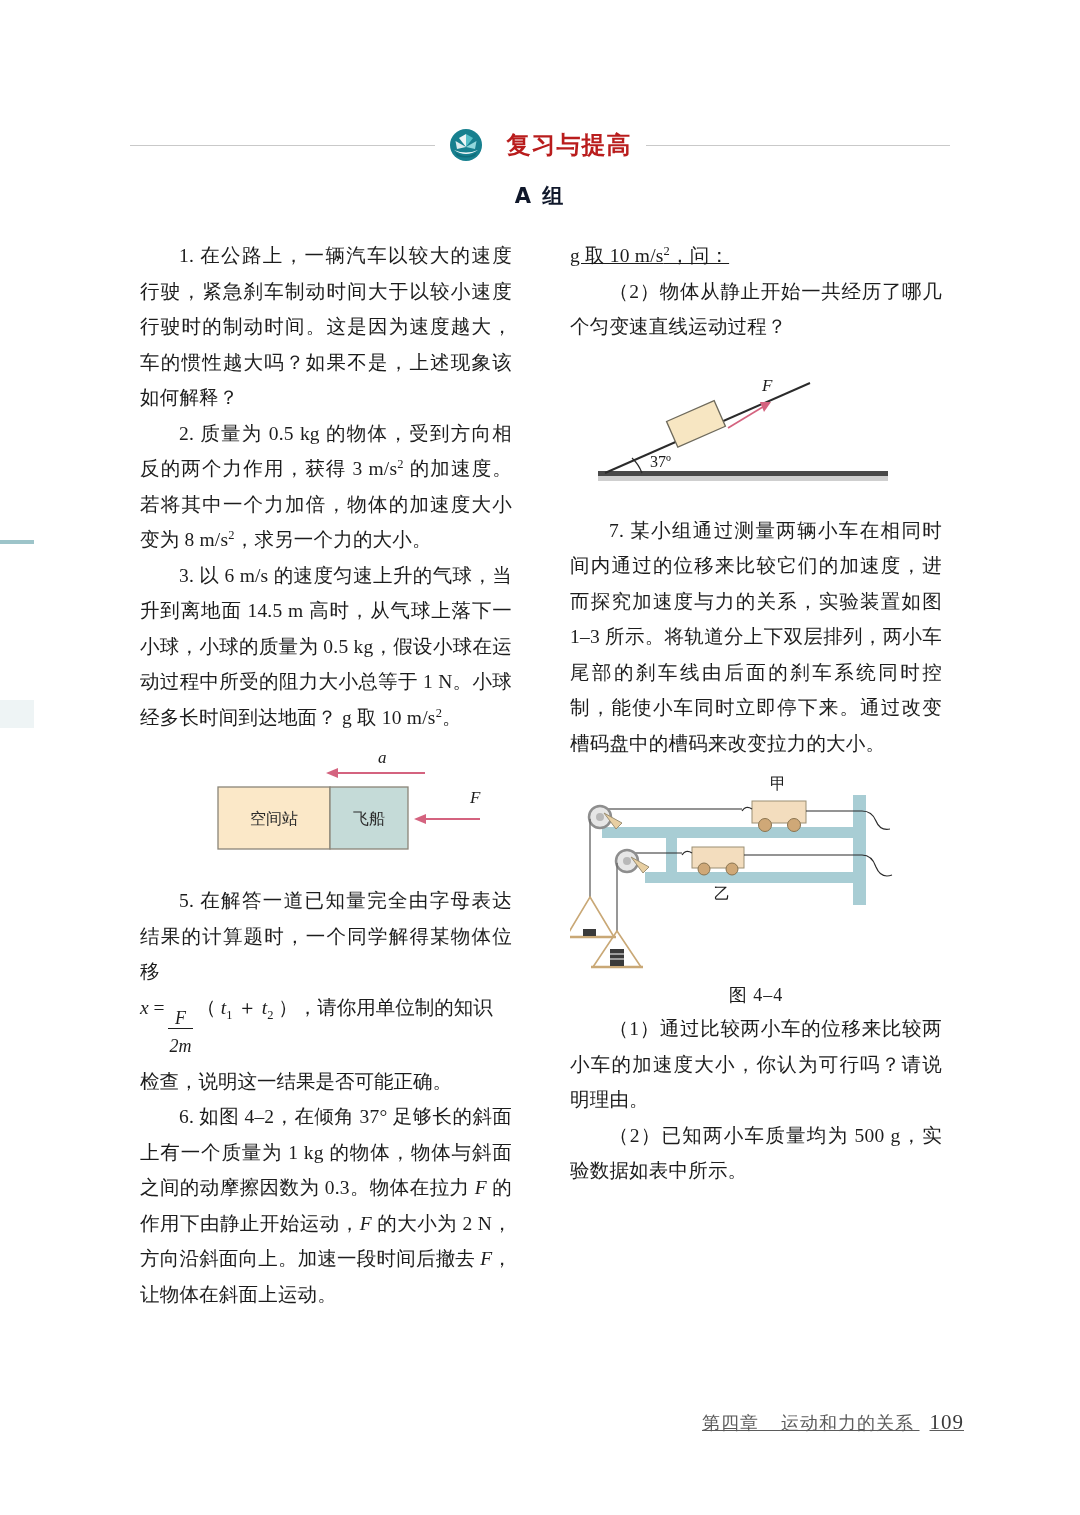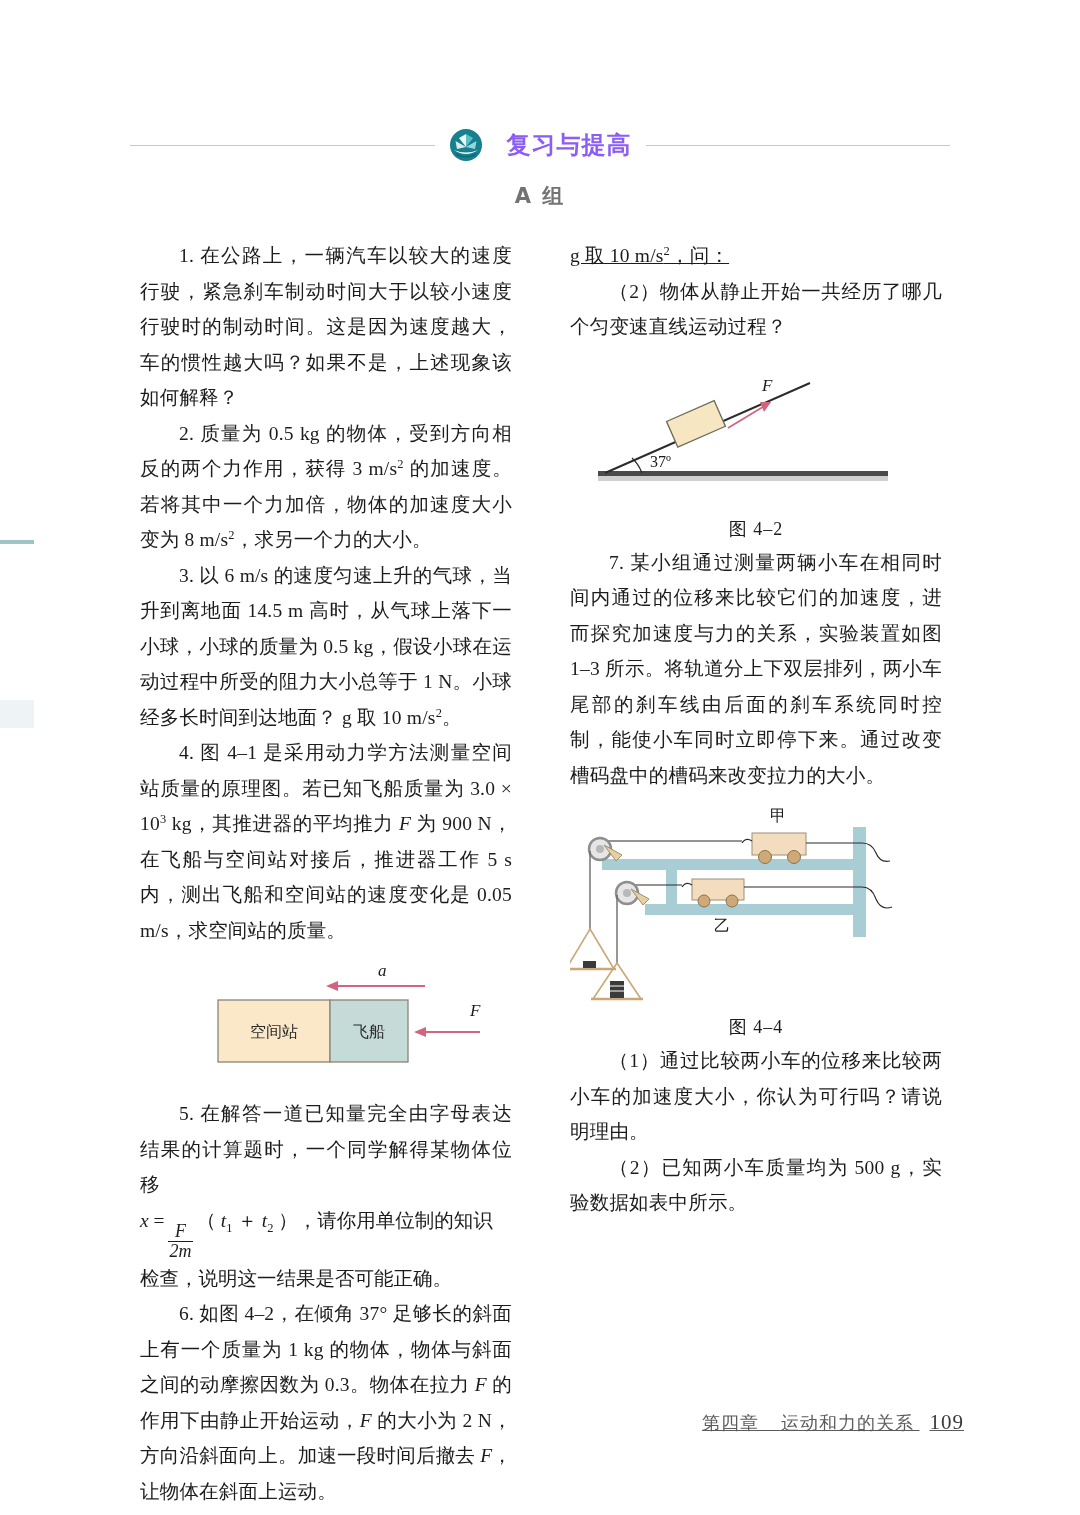--- a/index.html
+++ b/index.html
@@ -18,30 +18,30 @@
     position:absolute; left:130px; top:120px; width:820px; height:50px;
     display:flex; align-items:center; gap:0;
   }
   .hrule { flex:1 1 auto; height:1px; background:#c9c9c9; }
   .hrule.left { margin-right:14px; }
   .hrule.right { margin-left:14px; }
   .logo { width:34px; height:34px; position:relative; flex:0 0 auto; }
   .logo svg { display:block; }
   .header-title {
     font-family:"DejaVu Sans","Liberation Sans",sans-serif;
-    font-size:24px; font-weight:700; color:#8b5cf6; letter-spacing:1px;
+    font-size:24px; font-weight:700; color:#b91c1c; letter-spacing:1px;
     margin-left:24px; white-space:nowrap; flex:0 0 auto;
   }
 
   
   .group-heading {
     position:absolute; left:0; top:182px; width:1080px;
     text-align:center;
     font-family:"DejaVu Sans","Liberation Sans",sans-serif;
-    font-size:21px; font-weight:600; color:#737373; letter-spacing:2px;
+    font-size:21px; font-weight:600; color:#0f172a; letter-spacing:2px;
   }
 
   
   .col { position:absolute; top:238px; width:372px; }
   .col-left  { left:140px; }
   .col-right { left:570px; }
 
   .para {
     font-size:19.5px;
     line-height:35.5px;
@@ -56,21 +56,21 @@
   sup { font-size:0.64em; vertical-align:super; line-height:0; }
   sub { font-size:0.64em; vertical-align:sub; line-height:0; }
 
   
   .formula-line { font-size:19.5px; line-height:35.5px; text-indent:0; margin:0; }
   .frac {
     display:inline-flex; flex-direction:column; align-items:center;
     vertical-align:-0.55em; margin:0 3px; font-style:italic;
   }
   .frac .num { font-size:0.92em; padding:0 2px; line-height:1.05; }
-  .frac .den { font-size:0.92em; padding:0 2px; line-height:1.05; border-top:1.2px solid #1c1c1c; }
+  .frac .den { font-size:0.92em; padding:8px 2px; line-height:1.05; border-top:1.2px solid #1c1c1c; }
 
   
   .figure { margin:10px 0 4px; }
   .fig-caption {
     text-align:center; font-size:18px; margin-top:8px; color:#1c1c1c;
     letter-spacing:1px;
   }
 
   
   .footer {
@@ -121,24 +121,20 @@
   <p class="para">
     <span>2.</span>
     <span>质量为 0.5 kg 的物体，受到方向相反的两个力作用，获得 3 m/s</span><sup>2</sup><span> 的加速度。若将其中一个力加倍，物体的加速度大小变为 8 m/s</span><sup>2</sup><span>，求另一个力的大小。</span>
   </p>
 
   <p class="para">
     <span>3.</span>
     <span>以 6 m/s 的速度匀速上升的气球，当升到离地面 14.5 m 高时，从气球上落下一小球，小球的质量为 0.5 kg，假设小球在运动过程中所受的阻力大小总等于 1 N。小球经多长时间到达地面？ g 取 10 m/s</span><sup>2</sup><span>。</span>
   </p>
 
-  <p class="para">
-    <span>4.</span>
-    <span>图 4–1 是采用动力学方法测量空间站质量的原理图。若已知飞船质量为 3.0 × 10</span><sup>3</sup><span> kg，其推进器的平均推力 </span><span class="ital">F</span><span> 为 900 N，在飞船与空间站对接后，推进器工作 5 s 内，测出飞船和空间站的速度变化是 0.05 m/s，求空间站的质量。</span>
-  </p>
 
   <div class="figure">
     <svg width="372" height="130" viewBox="0 0 372 130">
 
       <line x1="285" y1="28" x2="192" y2="28" stroke="#d4637f" stroke-width="1.8"></line>
       <polygon points="186,28 198,23 198,33" fill="#d4637f"></polygon>
       <text x="238" y="18" font-family="Liberation Serif, serif" font-style="italic" font-size="17" fill="#1c1c1c">a</text>
 
       <rect x="78" y="42" width="112" height="62" fill="#fbe8c8" stroke="#8a8578" stroke-width="1.3"></rect>
       <rect x="190" y="42" width="78" height="62" fill="#c5dbd8" stroke="#8a8578" stroke-width="1.3"></rect>
@@ -190,21 +186,20 @@
       <text x="80" y="112" font-family="Liberation Serif, serif" font-size="16" fill="#1c1c1c">37º</text>
 
       <g transform="translate(130,78) rotate(-23.7)">
         <rect x="-26" y="-24" width="52" height="28" fill="#f7e6c2" stroke="#6e6a5c" stroke-width="1.3"></rect>
       </g>
 
       <line x1="158" y1="73" x2="196" y2="50" stroke="#d4637f" stroke-width="1.8"></line>
       <polygon points="201,47 190,47 194,57" fill="#d4637f"></polygon>
       <text x="192" y="36" font-family="Liberation Serif, serif" font-style="italic" font-size="17" fill="#1c1c1c">F</text>
     </svg>
-    <div class="fig-caption">图 4–2</div>
   </div>
 
   <p class="para">
     <span>7.</span>
     <span>某小组通过测量两辆小车在相同时间内通过的位移来比较它们的加速度，进而探究加速度与力的关系，实验装置如图 1–3 所示。将轨道分上下双层排列，两小车尾部的刹车线由后面的刹车系统同时控制，能使小车同时立即停下来。通过改变槽码盘中的槽码来改变拉力的大小。</span>
   </p>
 
   <div class="figure">
     <svg width="372" height="200" viewBox="0 0 372 200">
 

